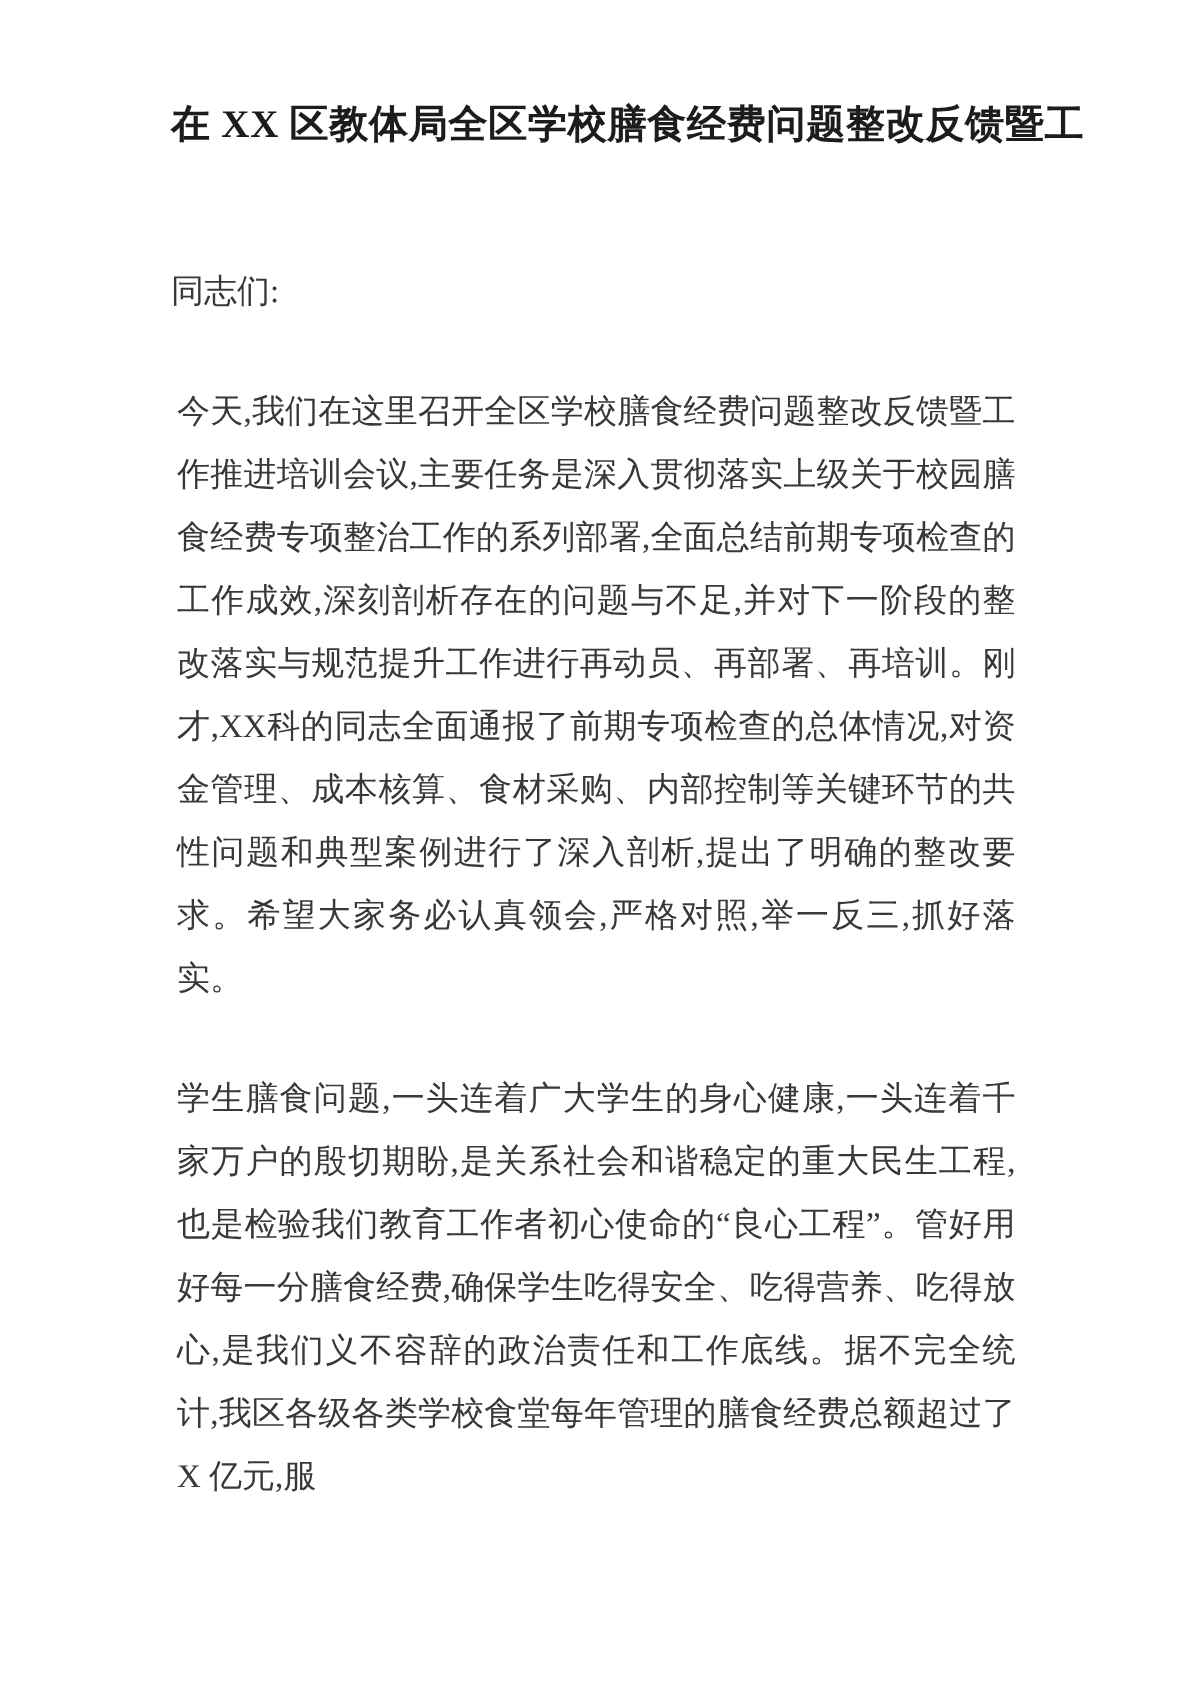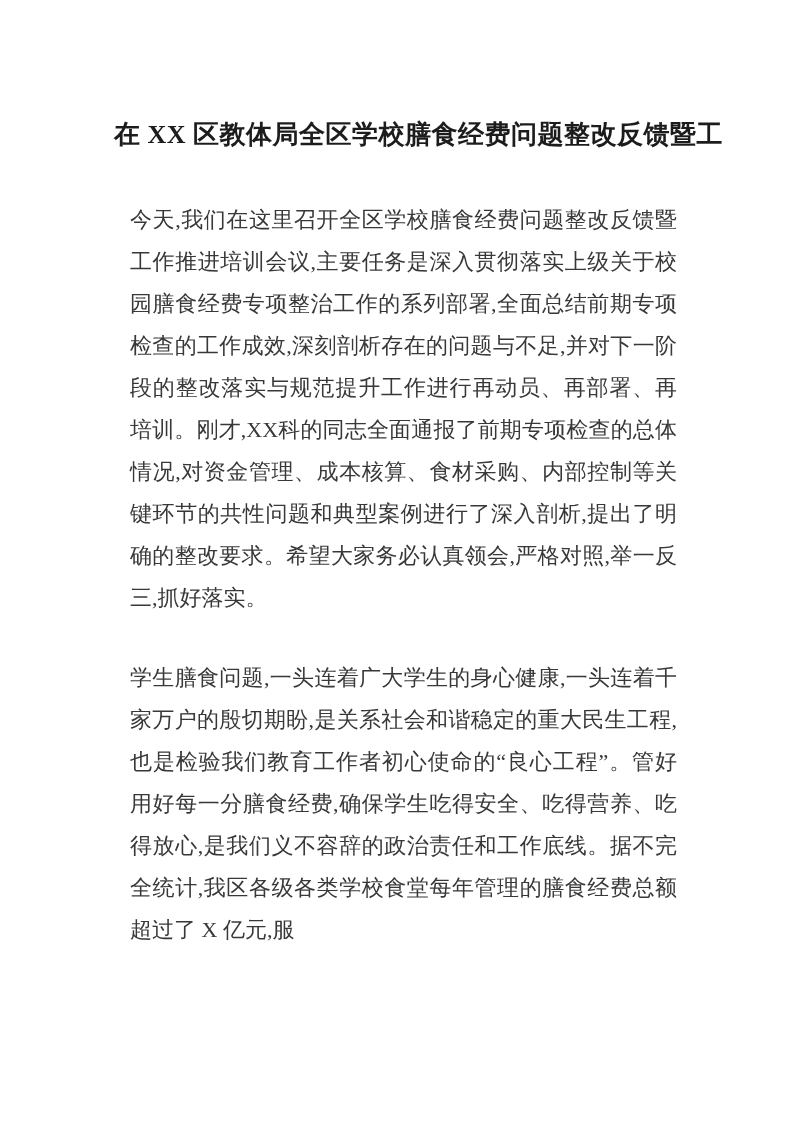--- a/index.html
+++ b/index.html
@@ -7,21 +7,21 @@
     padding: 0;
     background: #ffffff;
   }
   .page {
     position: relative;
     width: 793px;
     height: 1122px;
     margin: 0 auto;
     background: #ffffff;
     box-sizing: border-box;
-    padding: 108px 116px 0 114px;
+    padding: 56px 116px 0 114px;
     overflow: hidden;
     font-family: "Liberation Serif", "DejaVu Serif", serif;
   }
   .doc-title {
     margin: 0;
     font-size: 26px;
     font-weight: bold;
     color: #1c1c1c;
     text-align: center;
     line-height: 53px;
@@ -31,33 +31,34 @@
     display: block;
     white-space: nowrap;
   }
   .salutation {
     margin: 64px 0 0 0;
     font-size: 22px;
     line-height: 42px;
     color: #383838;
   }
   .body-paragraph {
-    margin: 38px 0 0 16px;
+    margin: 38px 0 0 4px;
     font-size: 22px;
     line-height: 42px;
     color: #383838;
     text-align: justify;
     text-justify: inter-ideograph;
   }
 </style>
 </head>
 <body>
 
 <div class="page">
   <h1 class="doc-title">
     <span class="title-line">在 XX 区教体局全区学校膳食经费问题整改反馈暨工</span>
   </h1>
 
+  <p class="salutation">同志们:</p>
 
   <p class="body-paragraph">今天,我们在这里召开全区学校膳食经费问题整改反馈暨工作推进培训会议,主要任务是深入贯彻落实上级关于校园膳食经费专项整治工作的系列部署,全面总结前期专项检查的工作成效,深刻剖析存在的问题与不足,并对下一阶段的整改落实与规范提升工作进行再动员、再部署、再培训。刚才,XX科的同志全面通报了前期专项检查的总体情况,对资金管理、成本核算、食材采购、内部控制等关键环节的共性问题和典型案例进行了深入剖析,提出了明确的整改要求。希望大家务必认真领会,严格对照,举一反三,抓好落实。</p>
 
   <p class="body-paragraph">学生膳食问题,一头连着广大学生的身心健康,一头连着千家万户的殷切期盼,是关系社会和谐稳定的重大民生工程,也是检验我们教育工作者初心使命的“良心工程”。管好用好每一分膳食经费,确保学生吃得安全、吃得营养、吃得放心,是我们义不容辞的政治责任和工作底线。据不完全统计,我区各级各类学校食堂每年管理的膳食经费总额超过了 X 亿元,服</p>
 </div>
 
 </body></html>

